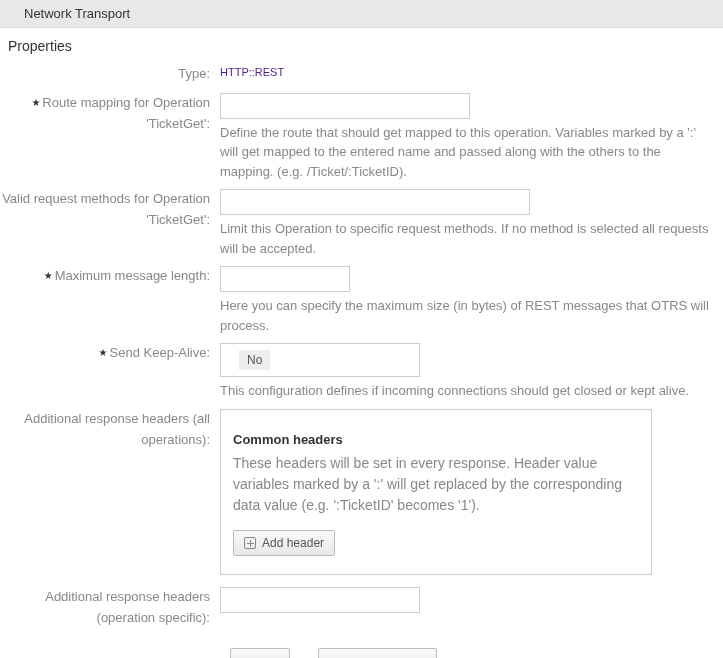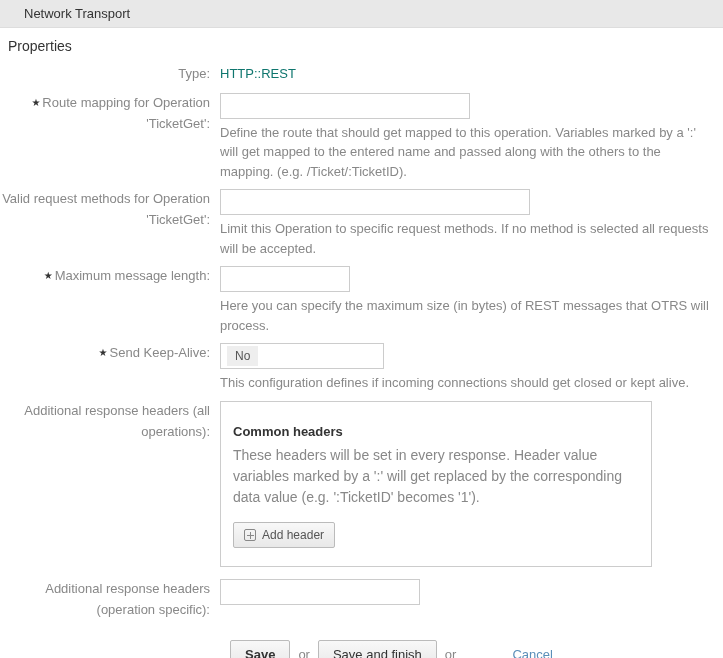--- a/index.html
+++ b/index.html
@@ -42,22 +42,22 @@
       top: -1px;
       margin-right: 2px;
     }
     
     .form-field {
       flex: 1;
       padding-right: 10px;
     }
     
     .static-text {
-      color: #0f766e;
-      font-size: 13px;
+      color: #4c1d95;
+      font-size: 11px;
       padding-top: 2px;
     }
     
     input[type="text"] {
       border: 1px solid #ccc;
       padding: 4px 6px;
       font-size: 13px;
       width: 250px;
       height: 26px;
     }
@@ -68,25 +68,25 @@
     
     .help-text {
       color: #888;
       font-size: 13px;
       line-height: 1.5;
       margin-top: 4px;
     }
     
     .select-box {
       border: 1px solid #ccc;
-      width: 164px;
+      width: 200px;
       height: 26px;
       display: flex;
       align-items: center;
-      padding: 4px;
+      padding: 16px;
       background: #fff;
     }
     
     .select-value {
       background: #eee;
       padding: 3px 8px;
       margin: 2px;
       font-size: 12px;
       color: #555;
     }

